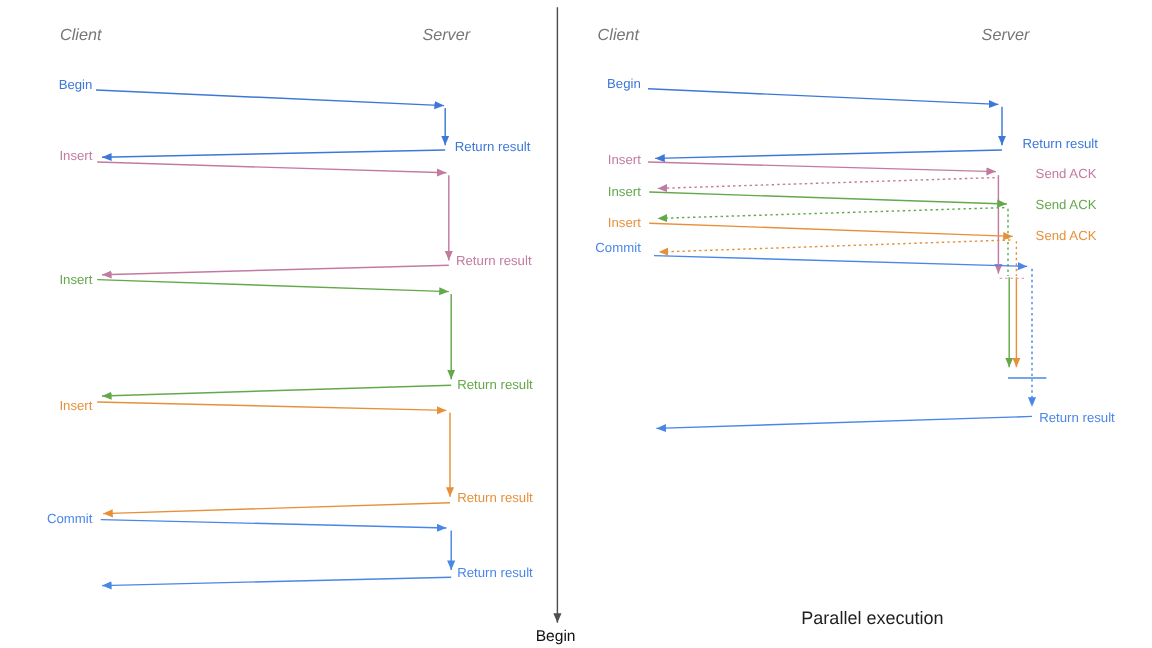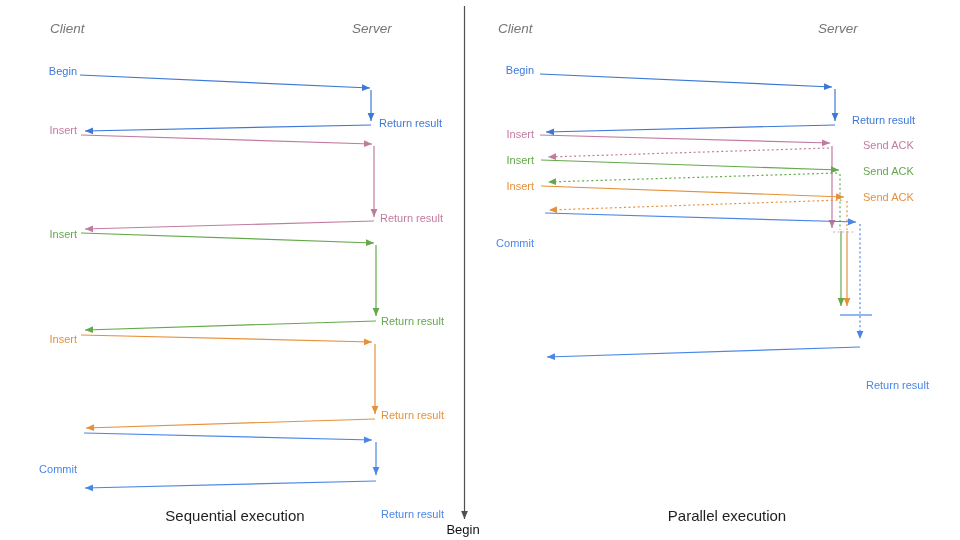--- a/index.html
+++ b/index.html
@@ -7,21 +7,21 @@
     --green:#64a84c; --orange:#e6913a; --header:#767676; --axis:#4f4f4f; --title:#1f1f1f;
   }
   html,body{margin:0;padding:0;background:#ffffff;}
   .stage{position:relative;width:960px;height:540px;background:#fff;overflow:hidden;
          font-family:"Liberation Sans","DejaVu Sans",sans-serif;}
   .stage svg{position:absolute;left:0;top:0;}
   .lbl{position:absolute;font-size:11px;line-height:14px;white-space:nowrap;}
   .hdr{position:absolute;font-size:13.5px;font-style:italic;color:var(--header);white-space:nowrap;}
   .ttl{position:absolute;font-size:15px;color:var(--title);transform:translateX(-50%);white-space:nowrap;}
   .time{position:absolute;font-size:13px;color:#111;transform:translateX(-50%);white-space:nowrap;}
-  .c-blue{color:var(--blue);} .c-blue2{color:var(--blue2);margin-top:36px;} .c-pink{color:var(--pink);}
+  .c-blue{color:var(--blue);} .c-blue2{color:var(--blue2);} .c-pink{color:var(--pink);}
   .c-green{color:var(--green);} .c-orange{color:var(--orange);}
   .f-blue{fill:var(--blue);} .f-blue2{fill:var(--blue2);} .f-pink{fill:var(--pink);}
   .f-green{fill:var(--green);} .f-orange{fill:var(--orange);} .f-dark{fill:var(--axis);}
   path.ln{fill:none;stroke-width:1.2;}
   .s-blue{stroke:var(--blue);} .s-blue2{stroke:var(--blue2);} .s-pink{stroke:var(--pink);}
   .s-pinkfaded{stroke:var(--pinkfaded);} .s-green{stroke:var(--green);} .s-orange{stroke:var(--orange);}
   .s-dark{stroke:var(--axis);}
   .vert{stroke-width:1.4;}
   .dash{stroke-dasharray:2 2.6;stroke-width:1.1;}
   .bar{stroke-width:2.2;}
@@ -115,21 +115,20 @@
 
   <div class="lbl c-green" style="right:883px;top:227px;">Insert</div>
   <div class="lbl c-green" style="left:381px;top:314px;">Return result</div>
 
   <div class="lbl c-orange" style="right:883px;top:332px;">Insert</div>
   <div class="lbl c-orange" style="left:381px;top:408px;">Return result</div>
 
   <div class="lbl c-blue2" style="right:883px;top:426px;">Commit</div>
   <div class="lbl c-blue2" style="left:381px;top:471px;">Return result</div>
 
-  <div class="ttl" style="left:235px;top:507px;">Sequential execution</div>
 
   <div class="hdr" style="left:498px;top:21px;">Client</div>
   <div class="hdr" style="left:818px;top:21px;">Server</div>
 
   <div class="lbl c-blue" style="right:426px;top:63px;">Begin</div>
   <div class="lbl c-blue" style="left:852px;top:113px;">Return result</div>
 
   <div class="lbl c-pink" style="right:426px;top:127px;">Insert</div>
   <div class="lbl c-pink" style="left:863px;top:138px;">Send ACK</div>
 

